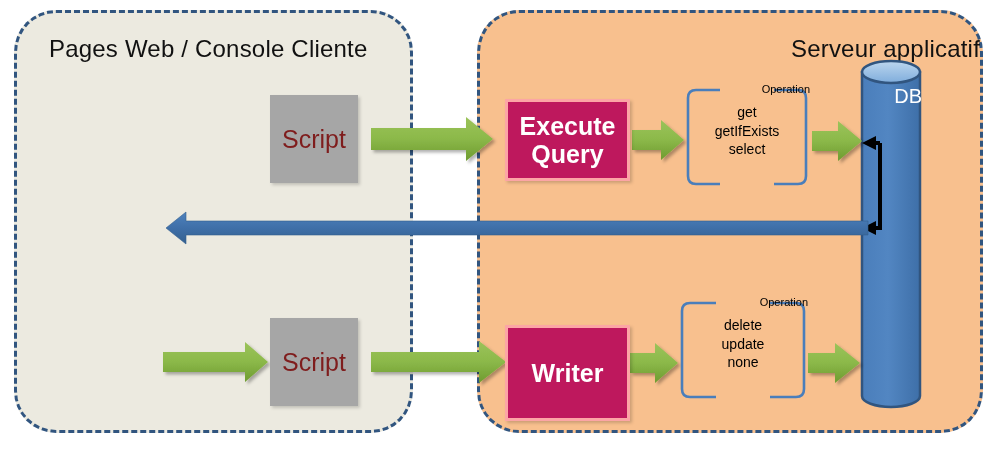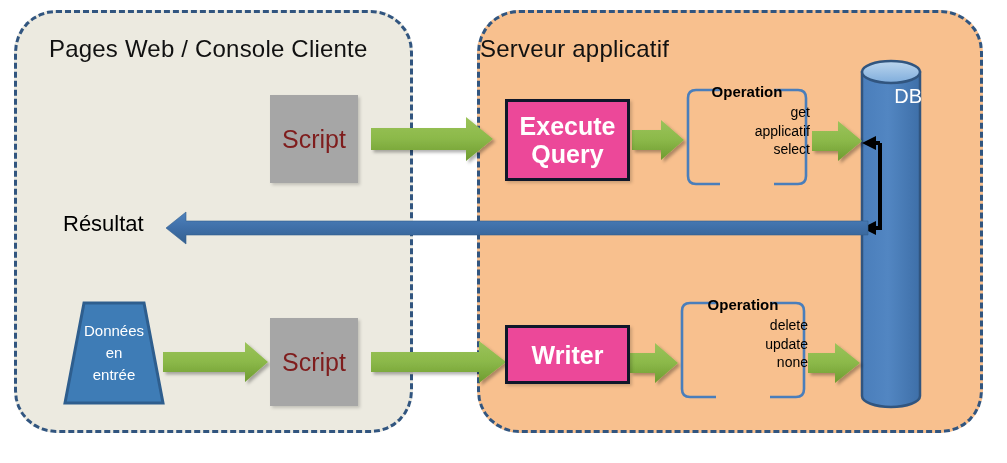--- a/index.html
+++ b/index.html
@@ -30,42 +30,42 @@
   }
   #panel-server {
     left: 477px; top: 10px;
     width: 506px; height: 423px;
     background: #F8C08E;
   }
   .panel-title {
     position: absolute;
     top: 22px;
     width: 100%;
-    text-align: left;
+    text-align: right;
     font-size: 24px;
     color: #111111;
     letter-spacing: 0.2px;
   }
   #panel-client .panel-title { text-align: left; padding-left: 32px; width: auto; }
 
   
   .script-box {
     position: absolute;
     background: #A6A6A6;
     color: #7f1d1d;
     font-size: 25px;
     display: flex;
     align-items: center;
     justify-content: center;
     box-shadow: 2px 2px 3px rgba(0,0,0,0.18);
   }
   .red-box {
     position: absolute;
-    background: #ec4899;
-    border: 3px solid #0f172a;
+    background: #be185d;
+    border: 3px solid #fca5a5;
     box-sizing: border-box;
     color: #FFFFFF;
     font-size: 25px;
     font-weight: bold;
     line-height: 1.12;
     text-align: center;
     display: flex;
     align-items: center;
     justify-content: center;
     box-shadow: 2px 2px 3px rgba(0,0,0,0.18);
@@ -108,29 +108,29 @@
     color: #FFFFFF;
     font-size: 20px;
   }
 
   
   .op-group { position: absolute; }
   .op-bracket { position: absolute; left: 0; top: 0; }
   .op-title {
     position: absolute;
     width: 100%;
+    text-align: right;
+    font-size: 11px;
+    font-weight: normal;
+    color: #000000;
+  }
+  .op-items {
+    position: absolute;
+    width: 100%;
     text-align: center;
-    font-size: 15px;
-    font-weight: bold;
-    color: #000000;
-  }
-  .op-items {
-    position: absolute;
-    width: 100%;
-    text-align: right;
     font-size: 14px;
     line-height: 1.33;
     color: #000000;
   }
 
   
   #arrow-layer {
     position: absolute;
     left: 0; top: 0;
     width: 1007px; height: 463px;
@@ -230,57 +230,46 @@
 
     <g filter="url(#softShadow)">
       <path d="M808,353 L835,353 L835,343 L860,363 L835,383 L835,373 L808,373 Z" fill="url(#grnGrad)"></path>
     </g>
   </svg>
 
   <div class="script-box" id="script-top" style="left:270px; top:95px; width:88px; height:88px;">
     <span>Script</span>
   </div>
 
-  <div id="result-label">Résultat</div>
-
-  <div id="input-data">
-    <svg class="trap-shape" width="104" height="106" viewBox="0 0 104 106">
-      <polygon points="22,3 82,3 101,103 3,103" fill="#3E7CB6" stroke="#2E5E8E" stroke-width="3"></polygon>
-    </svg>
-    <div class="trap-label">
-      <span>Données</span>
-      <span>en</span>
-      <span>entrée</span>
-    </div>
-  </div>
+
 
   <div class="script-box" id="script-bottom" style="left:270px; top:318px; width:88px; height:88px;">
     <span>Script</span>
   </div>
 
   <div class="red-box" id="execute-query" style="left:505px; top:99px; width:125px; height:82px;">
     <div>
       <div>Execute</div>
       <div>Query</div>
     </div>
   </div>
 
-  <div class="red-box" id="writer" style="left:505px; top:325px; width:125px; height:59px;">
+  <div class="red-box" id="writer" style="left:505px; top:325px; width:125px; height:96px;">
     <span>Writer</span>
   </div>
 
   <div class="op-group" id="op-read" style="left:684px; top:86px; width:126px; height:102px;">
     <svg class="op-bracket" width="126" height="102" viewBox="0 0 126 102">
       <path d="M36,4 L12,4 Q4,4 4,12 L4,90 Q4,98 12,98 L36,98" fill="none" stroke="#4A7EBB" stroke-width="2.6"></path>
       <path d="M90,4 L114,4 Q122,4 122,12 L122,90 Q122,98 114,98 L90,98" fill="none" stroke="#4A7EBB" stroke-width="2.6"></path>
     </svg>
     <div class="op-title" style="top:-3px;">Operation</div>
     <div class="op-items" style="top:17px;">
       <div>get</div>
-      <div>applicatif</div>
+      <div>getIfExists</div>
       <div>select</div>
     </div>
   </div>
 
   <div class="op-group" id="op-write" style="left:678px; top:299px; width:130px; height:102px;">
     <svg class="op-bracket" width="130" height="102" viewBox="0 0 130 102">
       <path d="M38,4 L12,4 Q4,4 4,12 L4,90 Q4,98 12,98 L38,98" fill="none" stroke="#4A7EBB" stroke-width="2.6"></path>
       <path d="M92,4 L118,4 Q126,4 126,12 L126,90 Q126,98 118,98 L92,98" fill="none" stroke="#4A7EBB" stroke-width="2.6"></path>
     </svg>
     <div class="op-title" style="top:-3px;">Operation</div>

